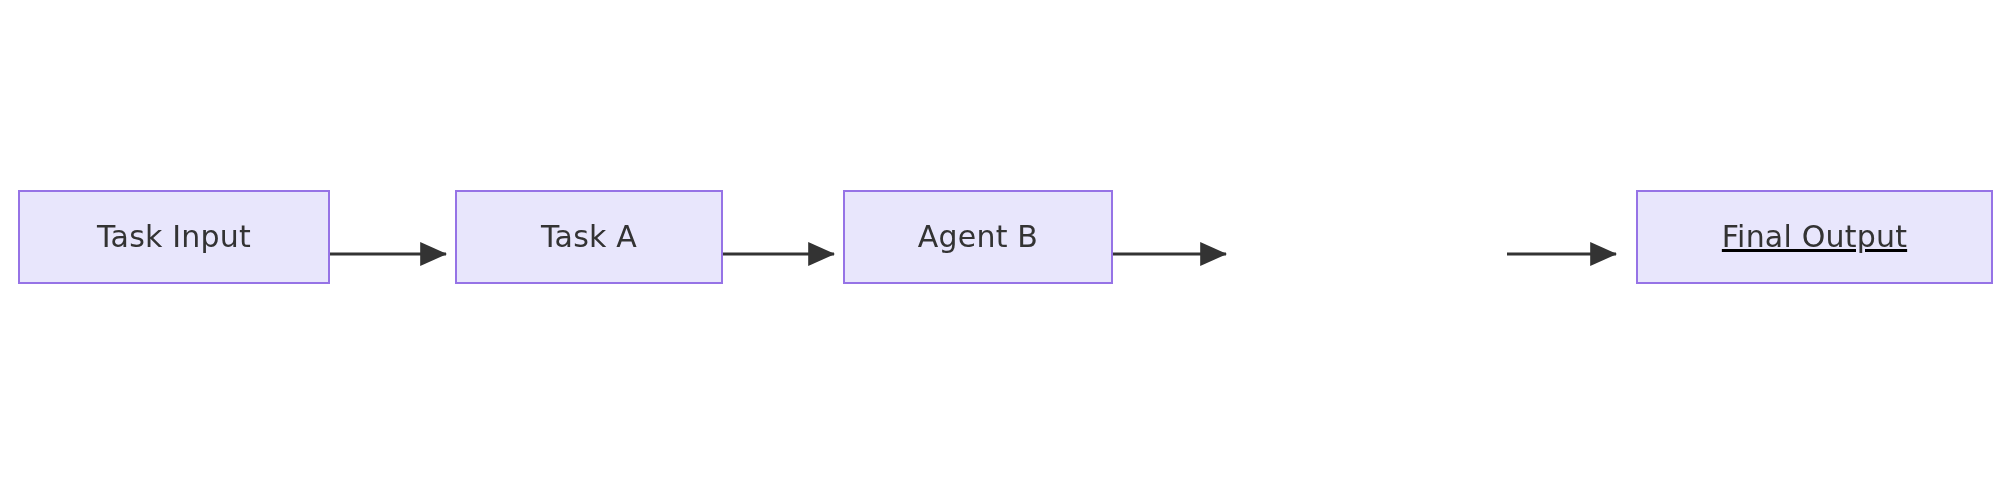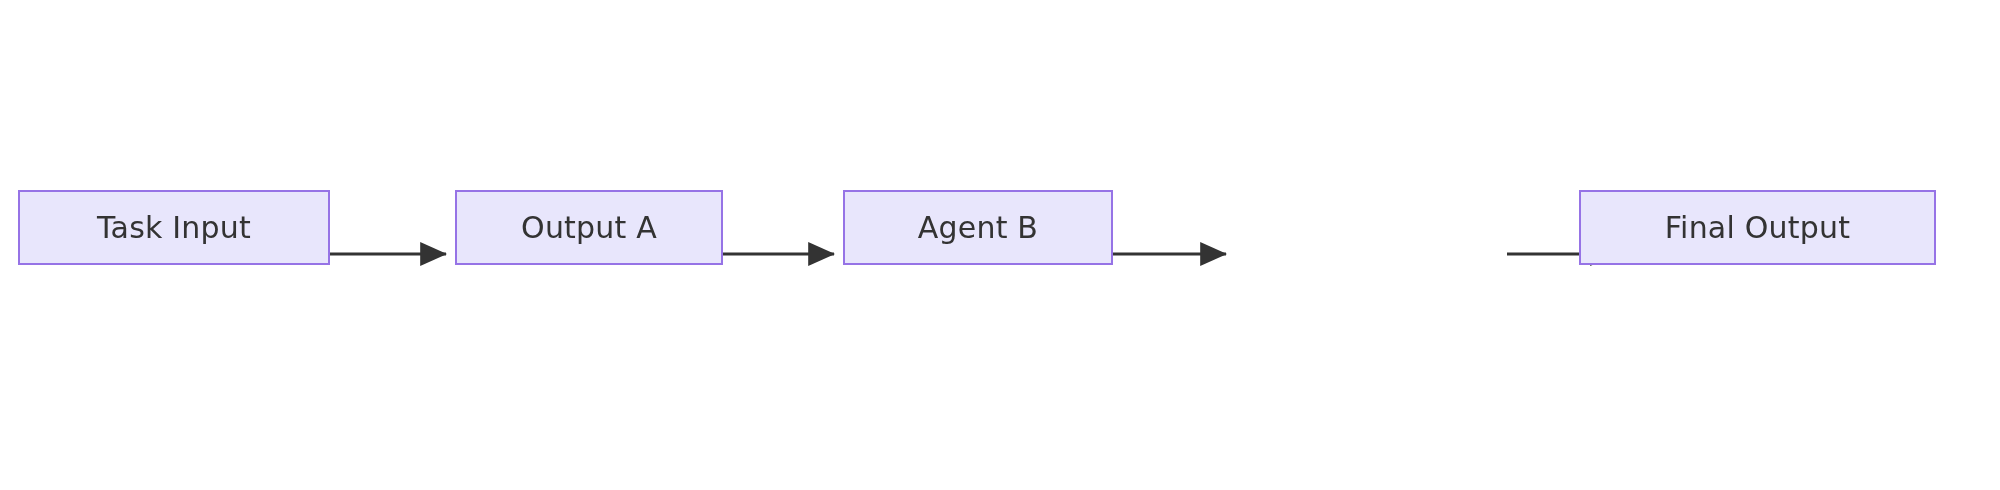--- a/index.html
+++ b/index.html
@@ -27,36 +27,36 @@
   .node {
     position: absolute;
     box-sizing: border-box;
     background: #e8e6fc;
     border: 2px solid #9673e6;
     border-radius: 0px;
     display: flex;
     align-items: center;
     justify-content: center;
     top: 190px;
-    height: 75px;
+    height: 94px;
   }
   .node-label {
     font-family: "DejaVu Sans", "Liberation Sans", sans-serif;
     font-size: 30px;
     line-height: 1;
     color: #333333;
     letter-spacing: 0.2px;
     white-space: nowrap;
     text-align: center;
   }
   .node-task-input   { left: 18px;   width: 312px; }
   .node-agent-a      { left: 455px;  width: 268px; }
   .node-agent-b      { left: 843px;  width: 270px; justify-content: center; }
   .node-agent-c      { left: 1235px; width: 272px; }
-  .node-final-output { left: 1579px; width: 357px; }
+  .node-final-output { left: 1636px; width: 357px; text-decoration: underline; }
 
   .edge {
     position: absolute;
     top: 231px;
     height: 48px;
     overflow: visible;
   }
   .edge-1 { left: 330px;  width: 127px; }
   .edge-2 { left: 723px;  width: 122px; }
   .edge-3 { left: 1113px; width: 124px; }
@@ -77,21 +77,21 @@
         <defs>
           <marker id="ah1" markerWidth="9" markerHeight="8" refX="8.6" refY="4" orient="auto" markerUnits="strokeWidth">
             <path d="M0,0 L9,4 L0,8 z" fill="#333333"></path>
           </marker>
         </defs>
         <line x1="0" y1="23" x2="116" y2="23" stroke="#333333" stroke-width="3" marker-end="url(#ah1)"></line>
       </svg>
     </div>
 
     <div class="node node-agent-a">
-      <span class="node-label">Output A</span>
+      <span class="node-label">Task A</span>
     </div>
 
     <div class="edge edge-2">
       <svg width="122" height="48" viewBox="0 0 122 48" xmlns="http://www.w3.org/2000/svg">
         <defs>
           <marker id="ah2" markerWidth="9" markerHeight="8" refX="8.6" refY="4" orient="auto" markerUnits="strokeWidth">
             <path d="M0,0 L9,4 L0,8 z" fill="#333333"></path>
           </marker>
         </defs>
         <line x1="0" y1="23" x2="111" y2="23" stroke="#333333" stroke-width="3" marker-end="url(#ah2)"></line>

